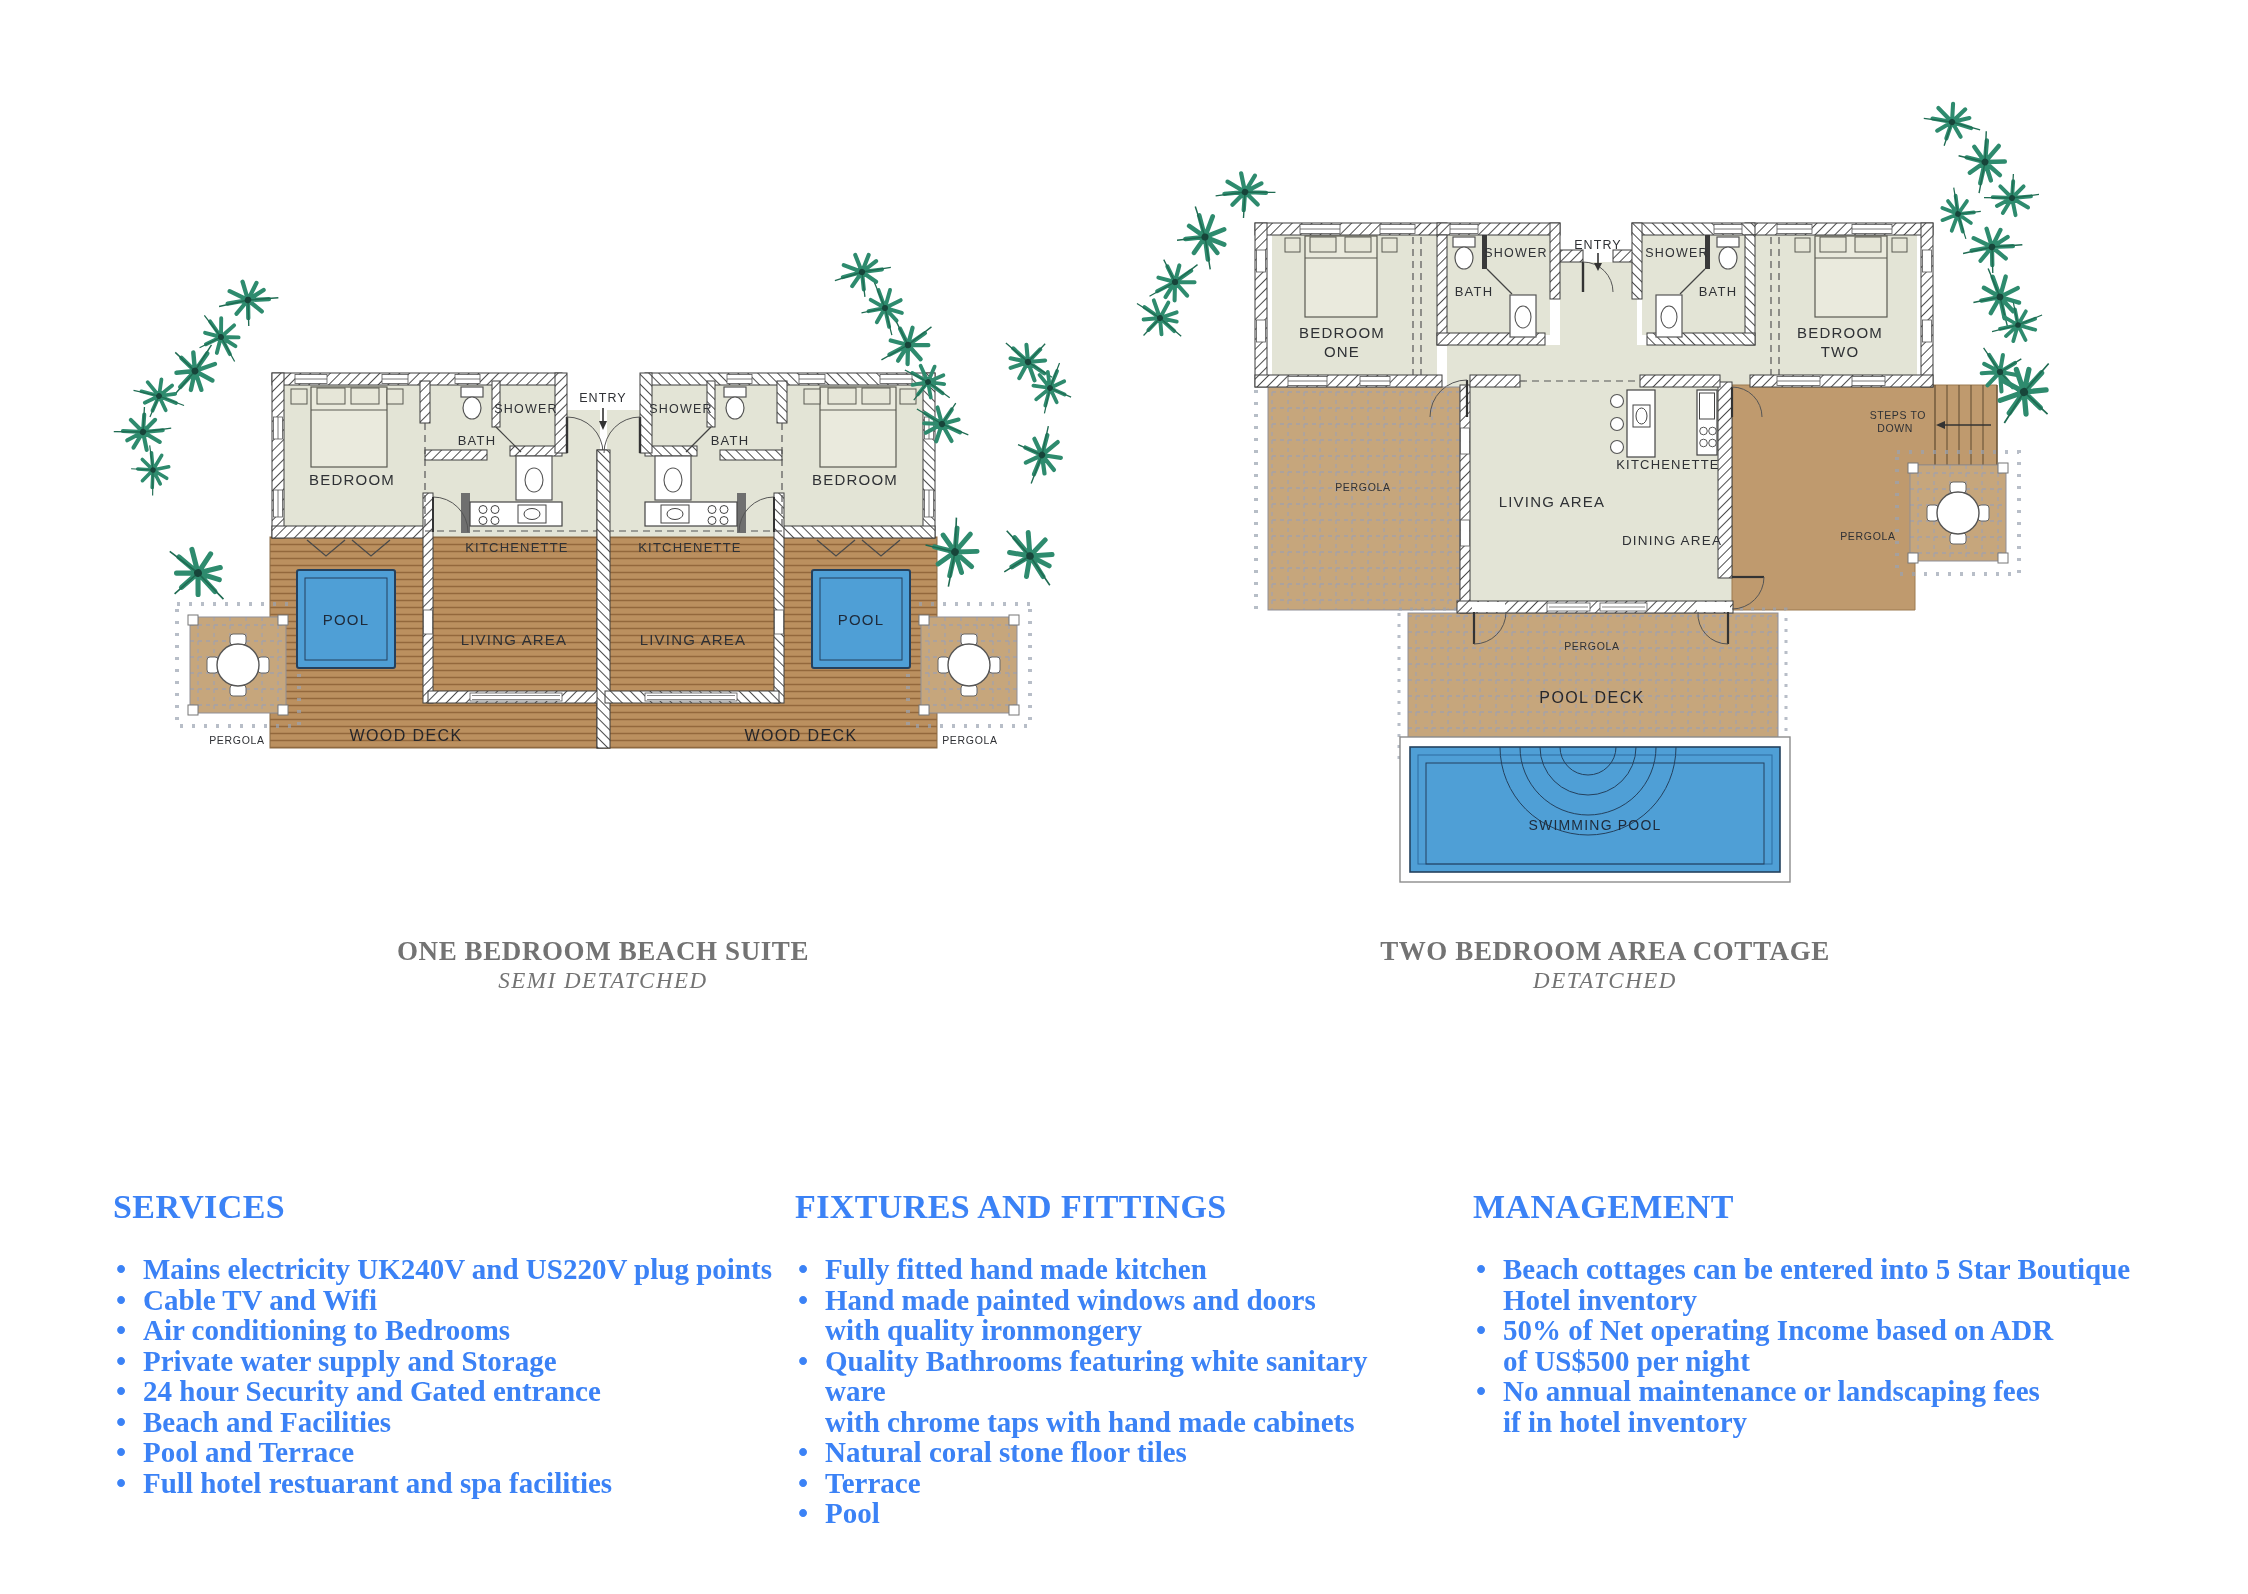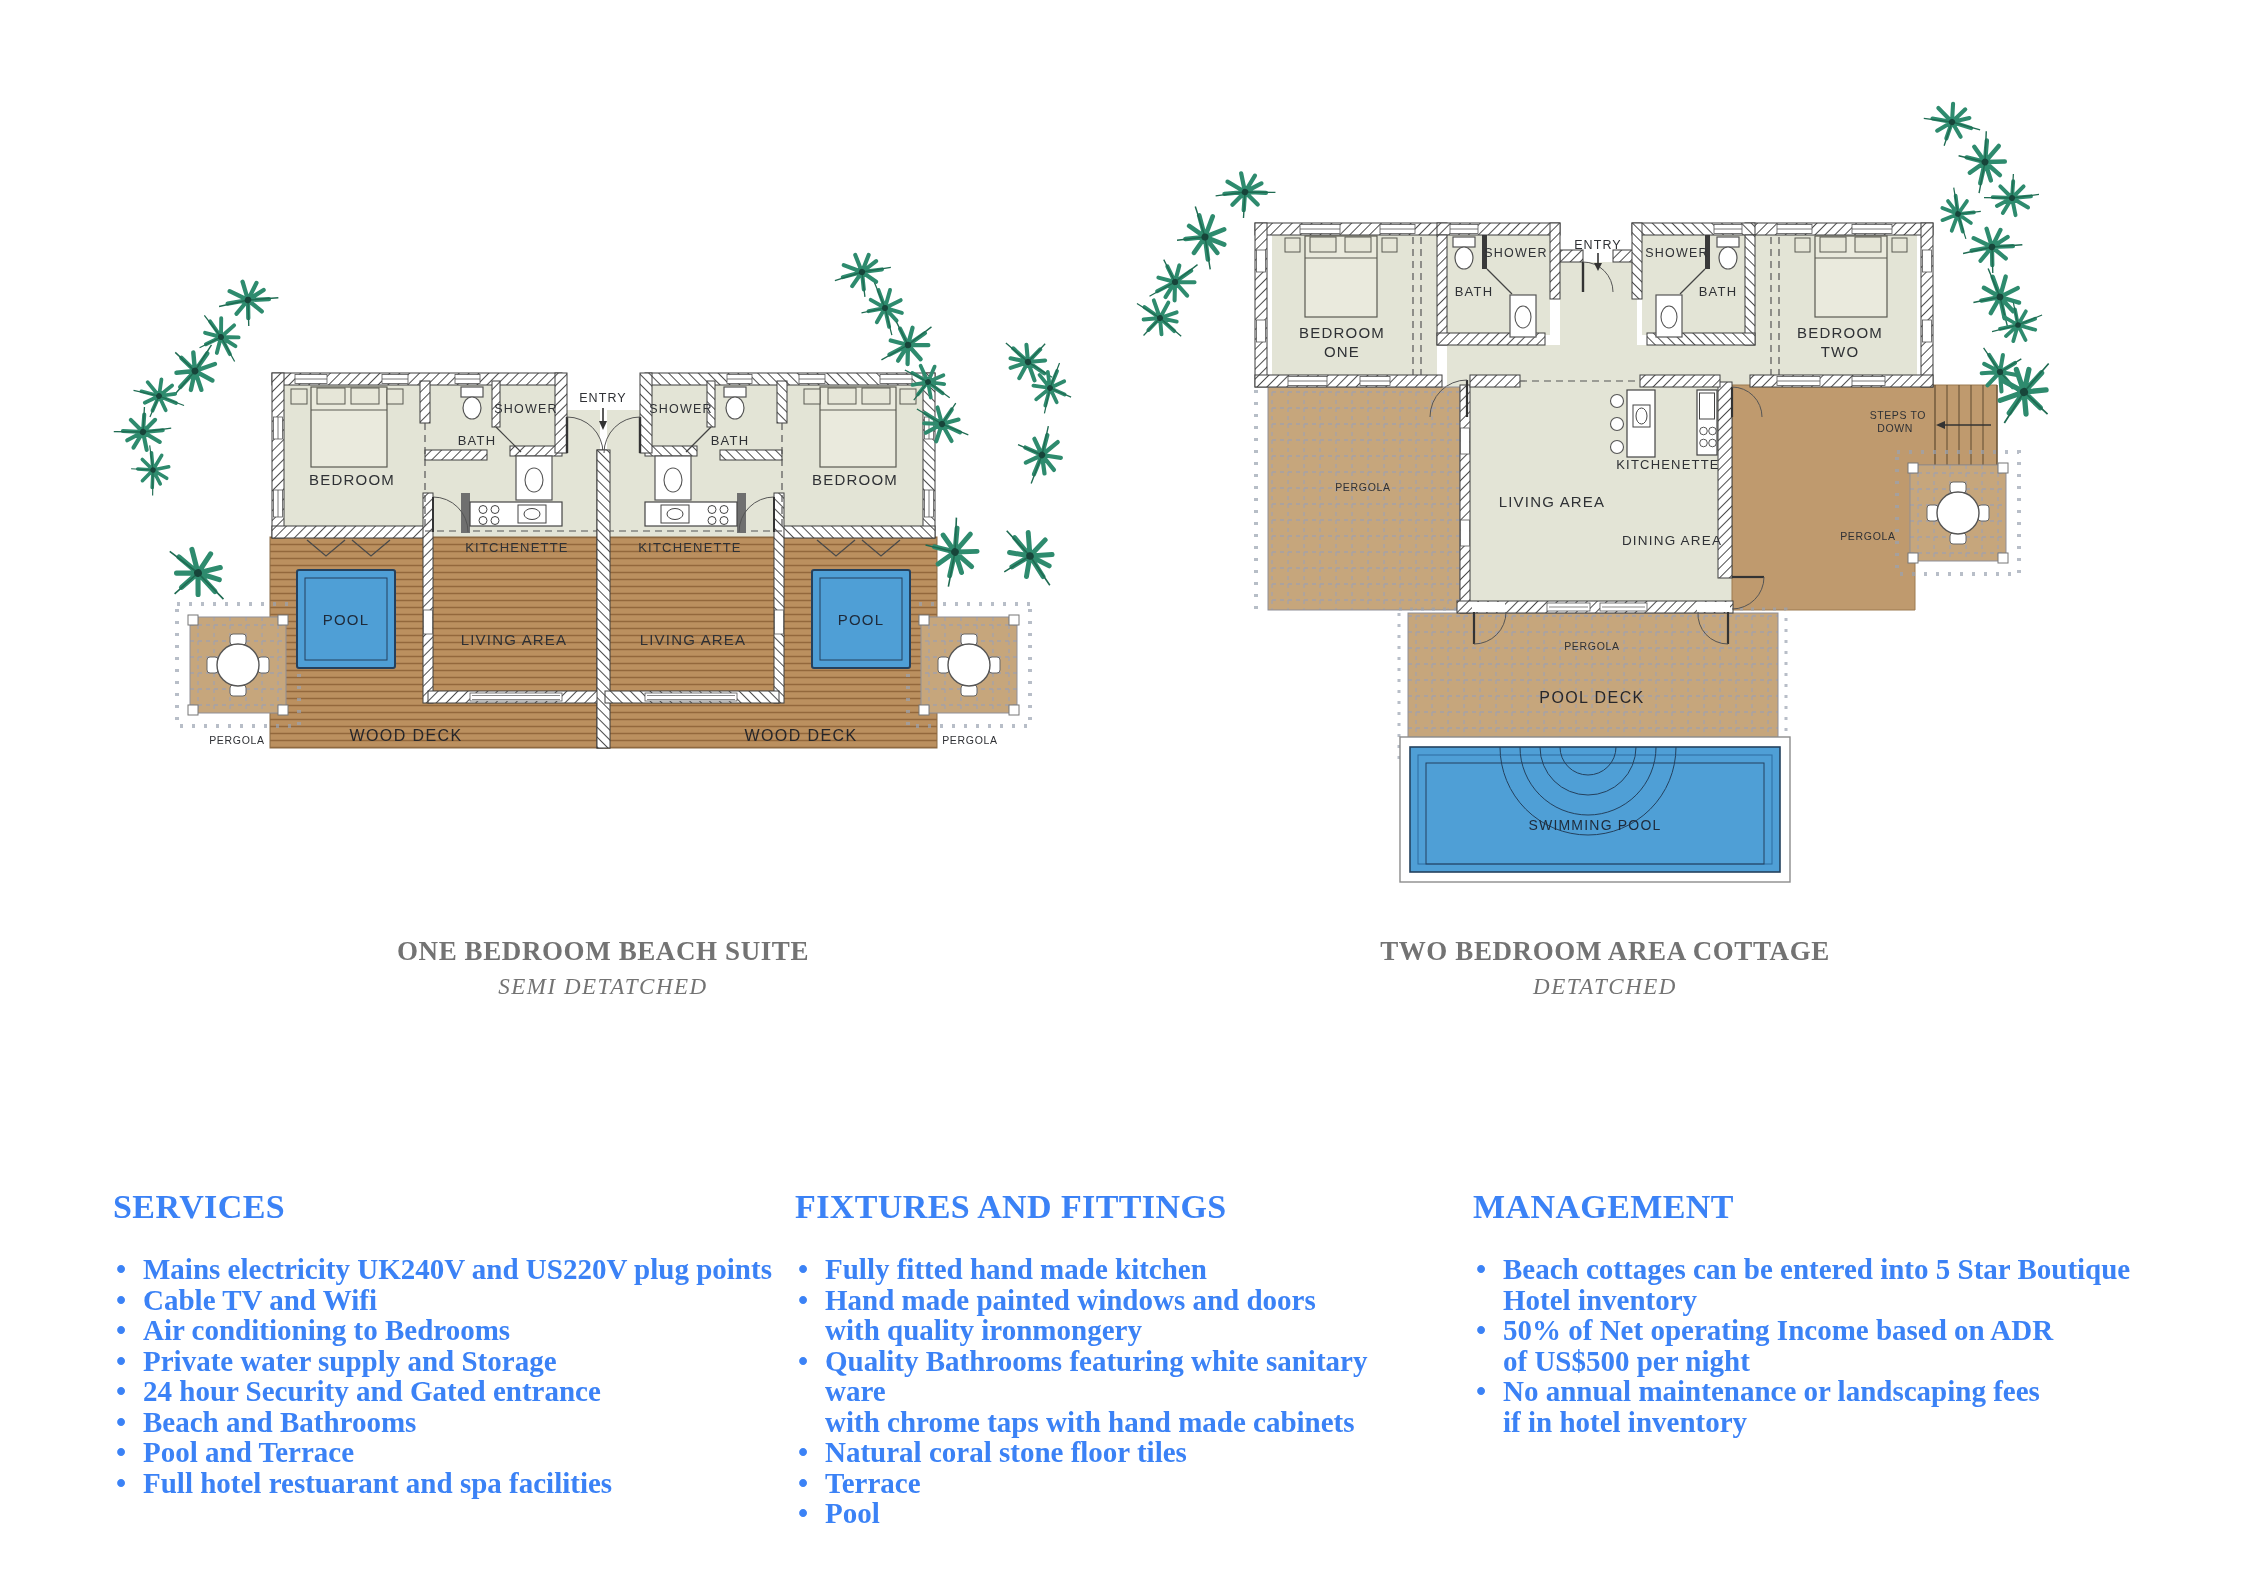--- a/index.html
+++ b/index.html
@@ -8,21 +8,21 @@
     font-family:"Liberation Sans",sans-serif;overflow:hidden;
   }
   svg text{font-family:"Liberation Sans",sans-serif;fill:#2f3135;}
   text.room{font-size:15px;letter-spacing:1.2px;text-anchor:middle;}
   text.big{font-size:16px;letter-spacing:1.4px;text-anchor:middle;}
   text.small{font-size:10.5px;letter-spacing:.7px;text-anchor:middle;}
   text.entry{font-size:12.5px;letter-spacing:1.1px;text-anchor:middle;}
   text.steps{font-size:10.5px;letter-spacing:.6px;text-anchor:end;}
   .plan-title{position:absolute;text-align:center;color:#737373;font-family:"Liberation Serif",serif;}
   .plan-title h3{margin:0;font-size:27px;font-weight:bold;letter-spacing:.6px;}
-  .plan-title .sub{font-style:italic;font-size:23px;margin-top:7px;letter-spacing:1.5px;}
+  .plan-title .sub{font-style:italic;font-size:23px;margin-top:1px;letter-spacing:1.5px;}
   .col{position:absolute;color:#3b82f6;font-family:"Liberation Serif",serif;}
   .col h2{margin:0 0 28px 0;font-size:34px;font-weight:bold;letter-spacing:.4px;}
   .col ul{list-style:none;margin:0;padding:0;font-size:29px;line-height:30.5px;font-weight:bold;}
   .col li{position:relative;padding-left:30px;white-space:pre-line;}
   .col li::before{content:"\2022";position:absolute;left:3px;top:0;}
 </style>
 </head>
 <body>
 
 <svg width="2248" height="1005" viewBox="0 0 2248 1005" style="position:absolute;left:0;top:0;">
@@ -413,21 +413,21 @@
 </div>
 
 <div class="col" style="left:113px;top:1188px;width:660px;">
   <h2>SERVICES</h2>
   <ul>
     <li>Mains electricity  UK240V and US220V plug points</li>
     <li>Cable TV  and Wifi</li>
     <li>Air conditioning to Bedrooms</li>
     <li>Private water supply and Storage</li>
     <li>24 hour Security and Gated entrance</li>
-    <li>Beach and Bathrooms</li>
+    <li>Beach and Facilities</li>
     <li>Pool and Terrace</li>
     <li>Full hotel restuarant and spa facilities</li>
   </ul>
 </div>
 
 <div class="col" style="left:795px;top:1188px;width:640px;">
   <h2>FIXTURES AND FITTINGS</h2>
   <ul>
     <li>Fully fitted hand made kitchen</li>
     <li>Hand made painted windows and doors

